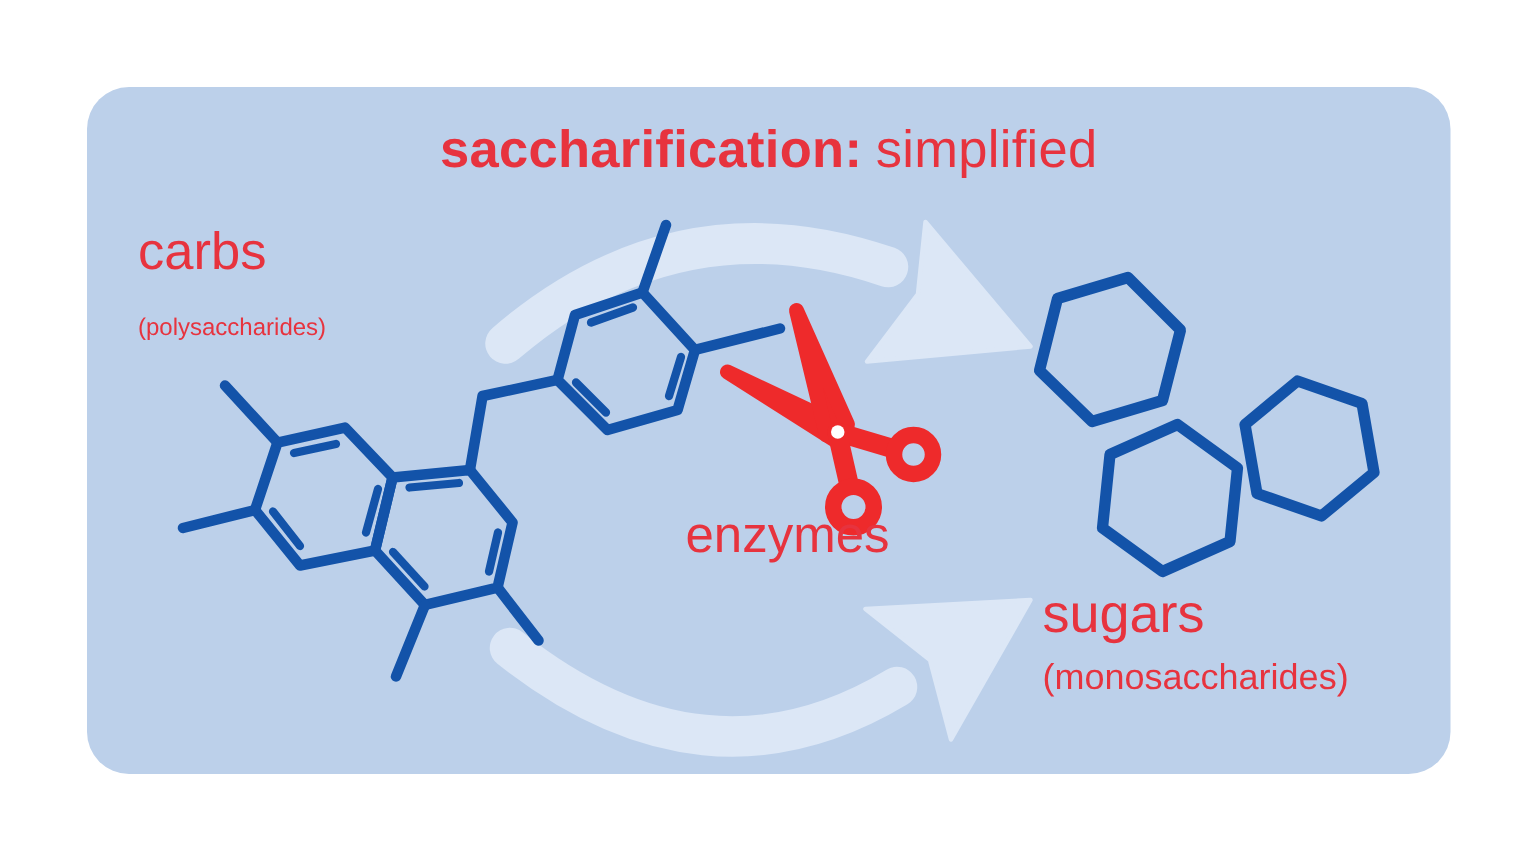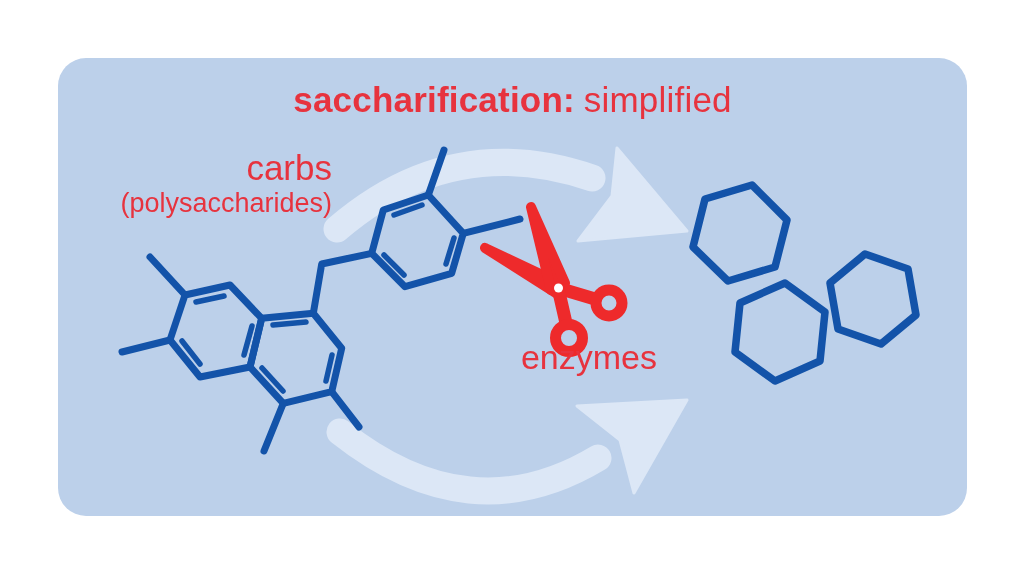--- a/index.html
+++ b/index.html
@@ -19,24 +19,24 @@
     position:absolute;left:58px;top:58px;width:909px;height:458px;
     background:var(--color-panel);border-radius:28px;
   }
   .art{position:absolute;left:0;top:0;width:1024px;height:576px;display:block;}
   .title{
     position:absolute;left:58px;top:80px;width:909px;text-align:center;
     font-size:35px;color:var(--color-text-red);letter-spacing:0.2px;white-space:nowrap;
   }
   .title-bold{font-weight:700;}
   .title-regular{font-weight:400;margin-left:9px;}
-  .label-block{position:absolute;text-align:right;color:var(--color-text-red);}
+  .label-block{position:absolute;text-align:left;color:var(--color-text-red);}
   .label-carbs{left:92px;top:148px;width:240px;}
   .label-carbs .label-main{font-size:35px;}
-  .label-carbs .label-sub{font-size:27px;margin-top:0;}
+  .label-carbs .label-sub{font-size:16px;margin-top:22px;}
   .label-enzymes{left:457px;top:338px;width:200px;}
   .label-enzymes .label-main{font-size:34px;}
   .label-sugars{left:695px;top:388px;width:250px;}
   .label-sugars .label-main{font-size:36px;}
   .label-sugars .label-sub{font-size:24px;margin-top:8px;}
   
   .arrow-stroke{stroke:var(--color-arrow);stroke-linecap:round;fill:none;}
   .arrow-fill{fill:var(--color-arrow);stroke:var(--color-arrow);stroke-width:3;stroke-linejoin:round;}
   .bond{stroke:var(--color-molecule-blue);stroke-width:7;stroke-linecap:round;stroke-linejoin:round;fill:none;}
   .bond-inner{stroke:var(--color-molecule-blue);stroke-width:5.5;stroke-linecap:round;fill:none;}
@@ -109,13 +109,17 @@
 
   <div class="label-block label-carbs">
     <div class="label-main">carbs</div>
     <div class="label-sub">(polysaccharides)</div>
   </div>
 
   <div class="label-block label-enzymes">
     <div class="label-main">enzymes</div>
   </div>
 
+  <div class="label-block label-sugars">
+    <div class="label-main">sugars</div>
+    <div class="label-sub">(monosaccharides)</div>
+  </div>
 </div>
 
 </body></html>

